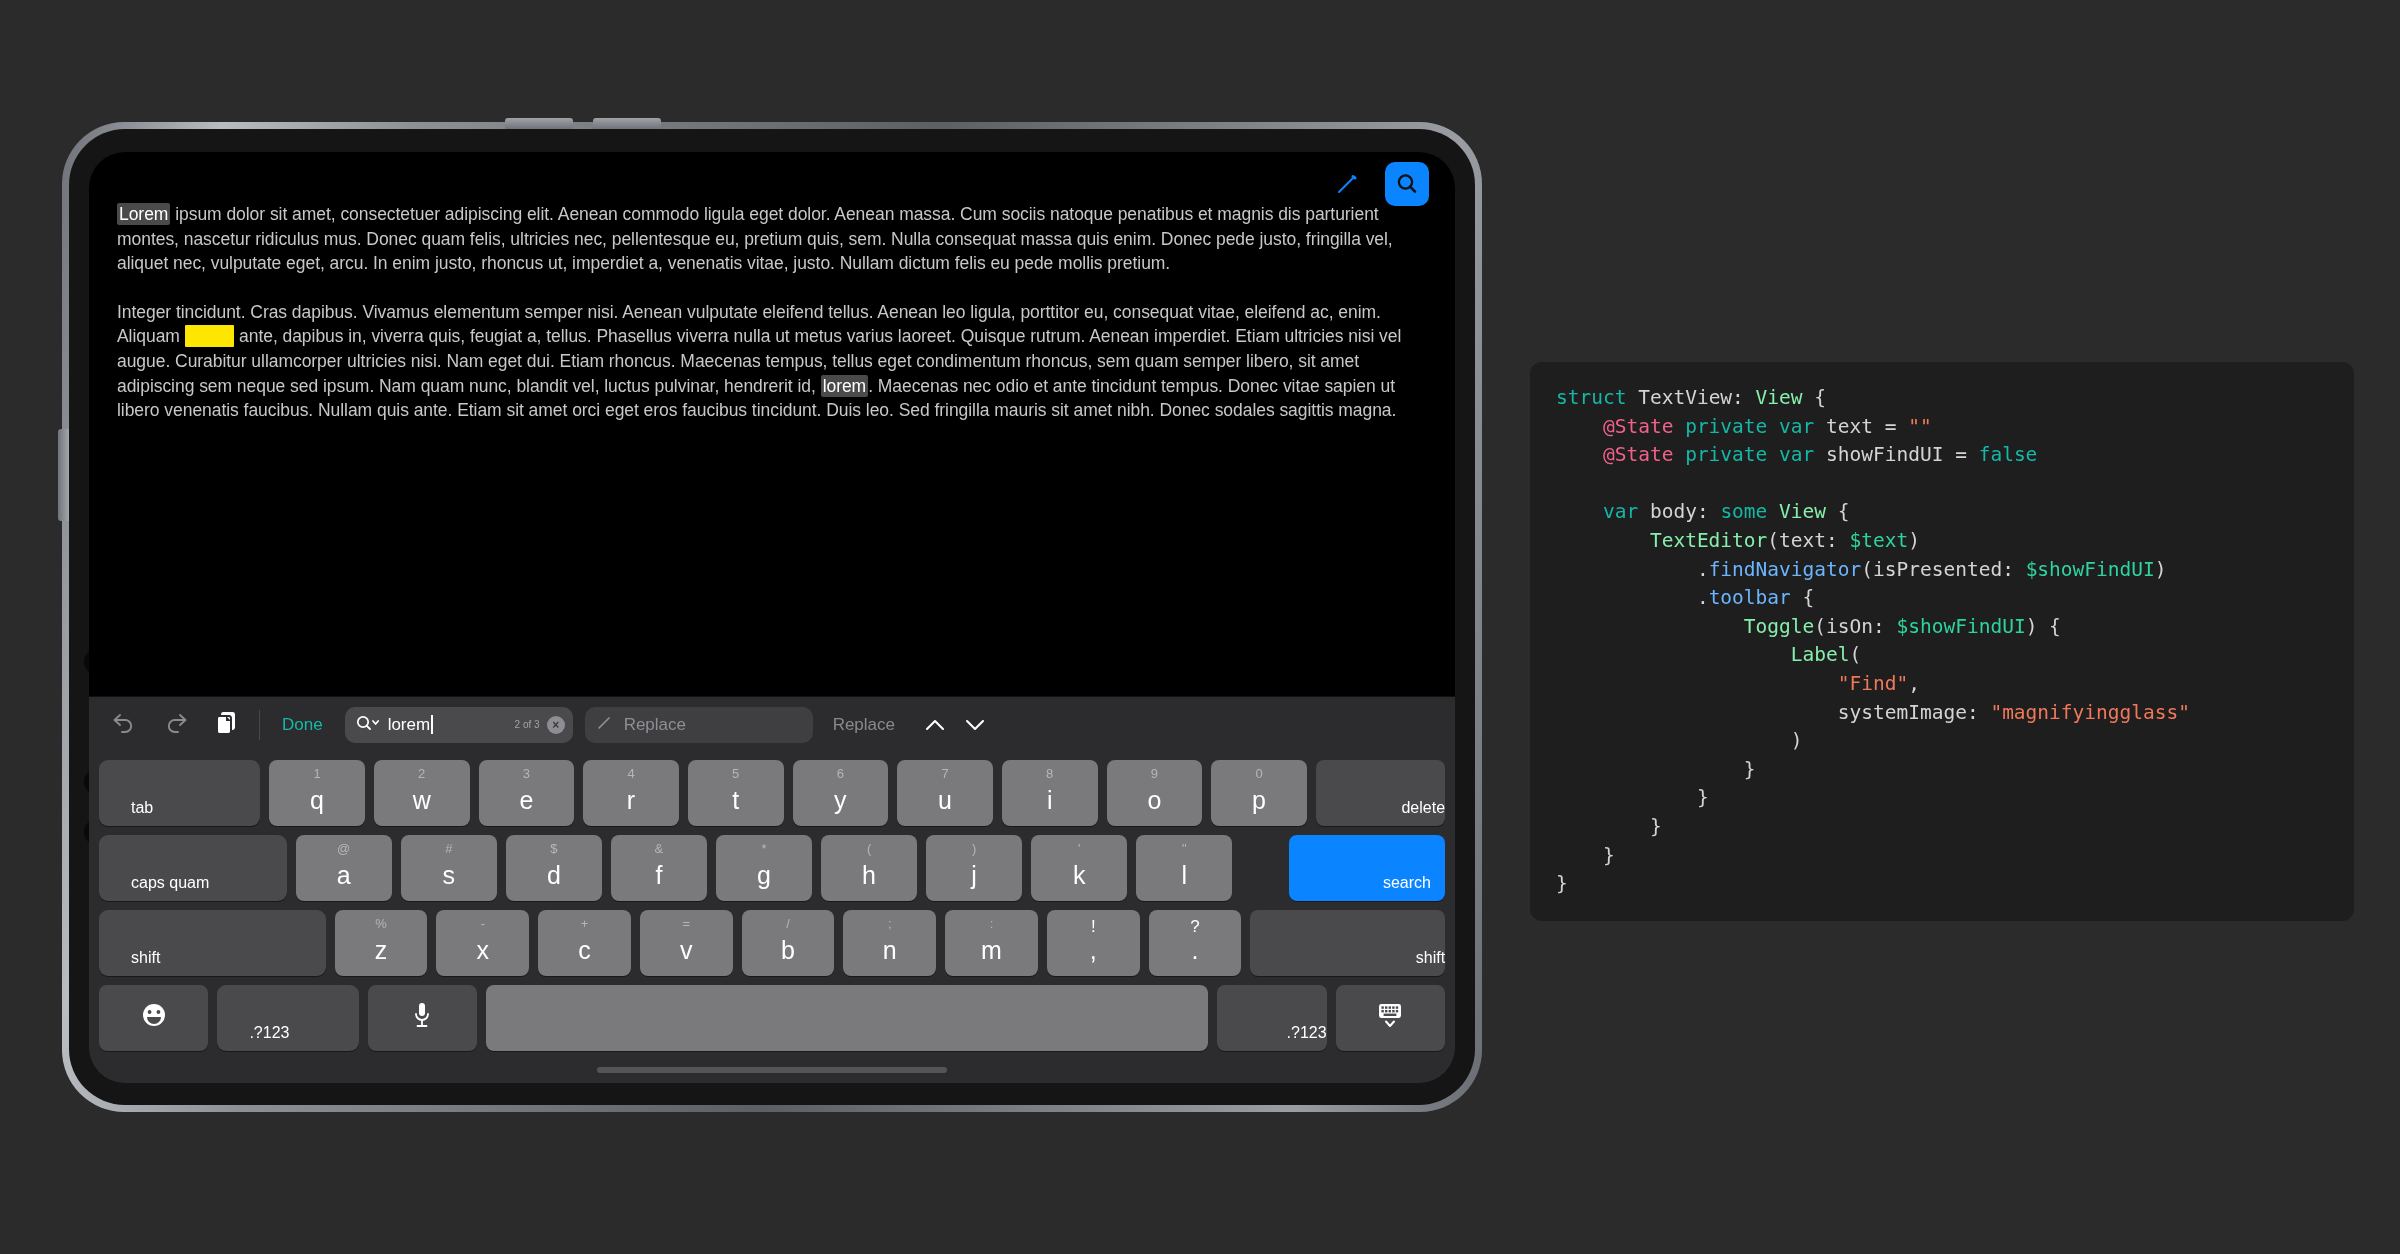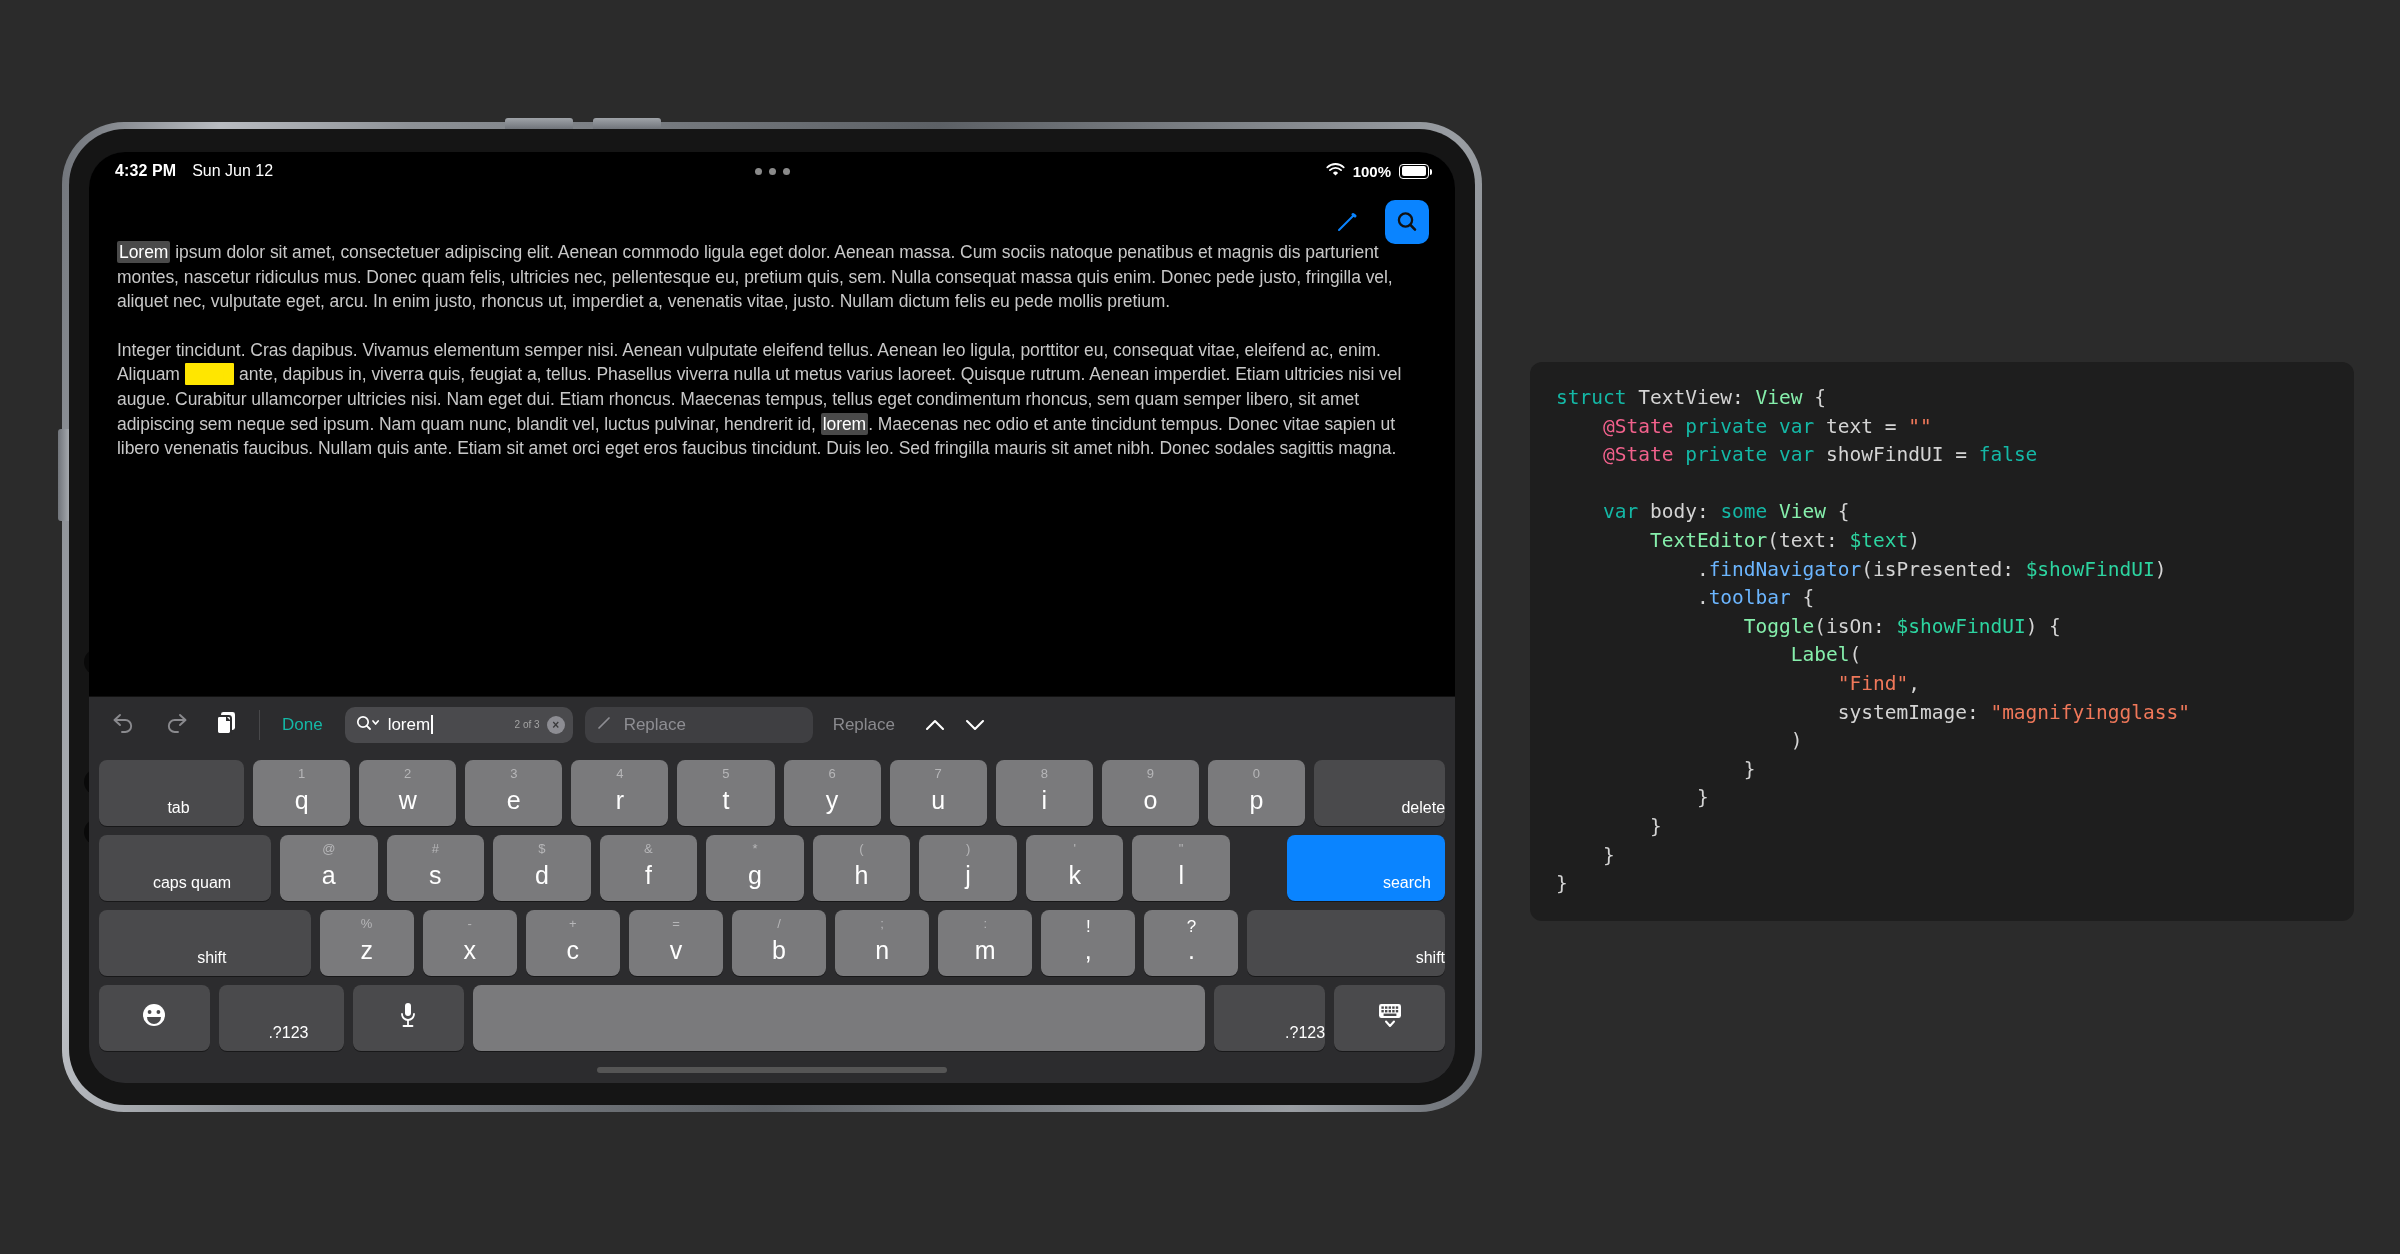--- a/index.html
+++ b/index.html
@@ -204,21 +204,21 @@
     position: absolute; top: 6px; left: 0; right: 0;
     text-align: center;
     font-size: 13px; color: #b6b6b8;
   }
   .key .sec.bright { color: #fff; font-size: 17px; top: 7px; }
   .key.mod {
     background: #4a4a4c;
     align-items: flex-end;
   }
   .key.mod .main { font-size: 16px; font-weight: 400; padding-bottom: 10px; }
-  .key.mod.left { justify-content: center; padding-left: 14px; }
+  .key.mod.left { justify-content: flex-start; padding-left: 32px; border-radius: 9px; }
   .key.mod.right { justify-content: flex-end; }
   .key.accent { background: #0a84ff; }
   .key.accent .main { font-size: 16px; padding-bottom: 10px; padding-right: 14px; }
   .key.accent { justify-content: flex-end; }
   .key.icon-key { background: #4a4a4c; align-items: center; }
   .key.space { background: #7a7a7c; }
 
   
   .w-tab    { flex: 1.35 1 0; }
   .w-del    { flex: 1.35 1 0; }
@@ -273,46 +273,20 @@
     <div class="vol-btn vol-2"></div>
     <div class="power-btn"></div>
     <div class="edge-dot d1"></div>
     <div class="edge-micro"></div>
     <div class="edge-blue"></div>
     <div class="edge-dot d2"></div>
     <div class="edge-dot d3"></div>
 
     <div id="screen">
 
-      <div id="statusbar">
-        <div class="sb-left">
-          <span class="sb-time">4:32 PM</span>
-          <span class="sb-date">Sun Jun 12</span>
-        </div>
-        <div class="sb-center">
-          <span class="dots">
-              <i></i>
-              <i></i>
-              <i></i>
-            </span>
-        </div>
-        <div class="sb-right">
-          <span>
-            <svg width="19" height="14" viewBox="0 0 19 14">
-                <path d="M9.5 12.6 6.9 9.9a3.7 3.7 0 0 1 5.2 0z" fill="#fff"></path>
-                <path d="M3.9 7.1a8 8 0 0 1 11.2 0" stroke="#fff" stroke-width="1.8" fill="none" stroke-linecap="round"></path>
-                <path d="M1.3 4.3a11.8 11.8 0 0 1 16.4 0" stroke="#fff" stroke-width="1.8" fill="none" stroke-linecap="round"></path>
-              </svg>
-          </span>
-          <span>100%</span>
-          <span class="batt">
-              <i></i>
-            </span>
-        </div>
-      </div>
 
       <div id="editor-area">
         <div id="nav-actions">
           <span class="pencil-btn">
             <svg width="26" height="26" viewBox="0 0 26 26">
                 <path d="M5 21 19.5 6.5" stroke="#0a84ff" stroke-width="2" stroke-linecap="round"></path>
                 <path d="M19 5.5 21 7" stroke="#0a84ff" stroke-width="3" stroke-linecap="round"></path>
               </svg>
           </span>
           <span class="find-btn">

